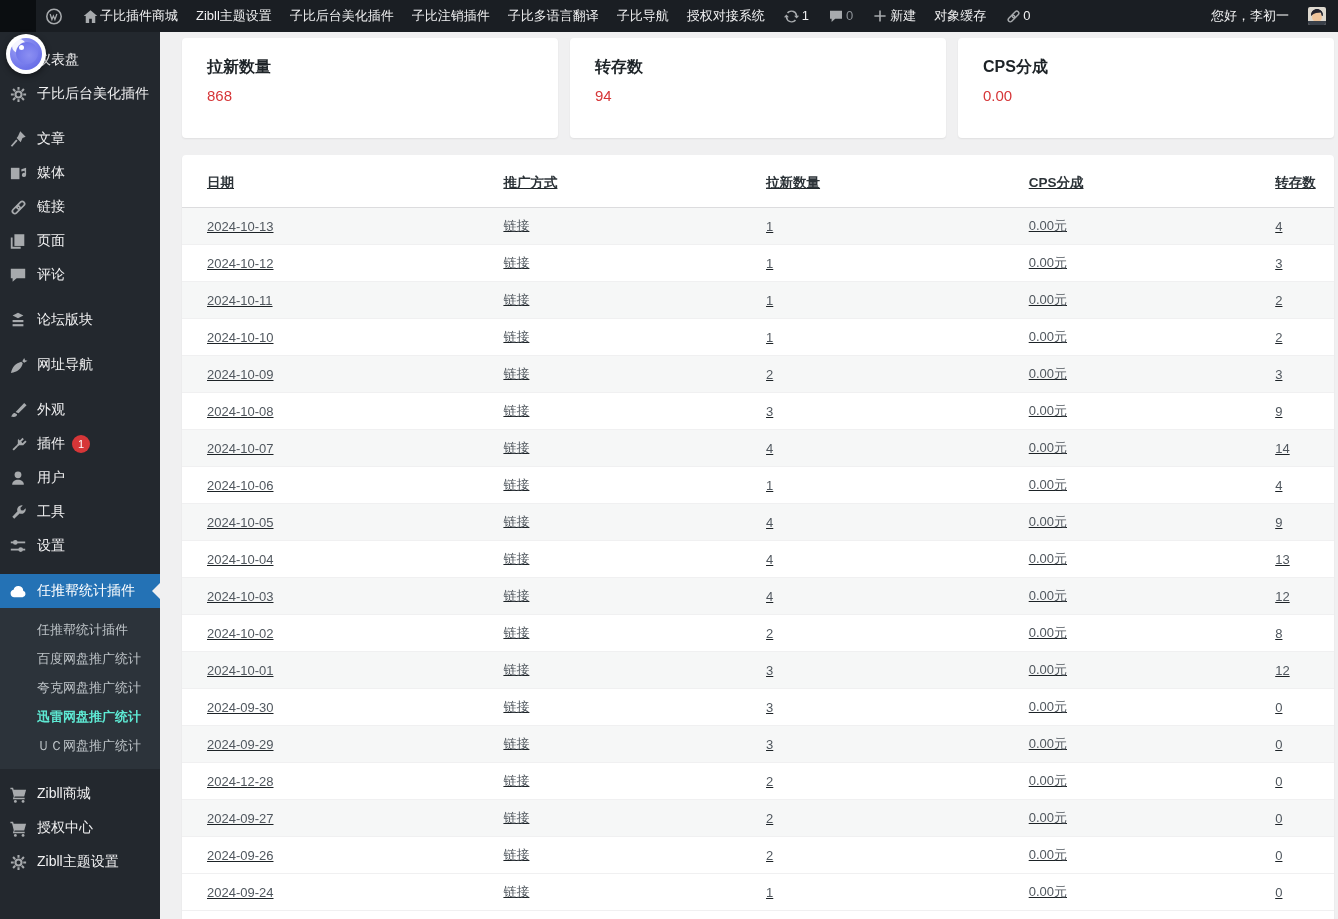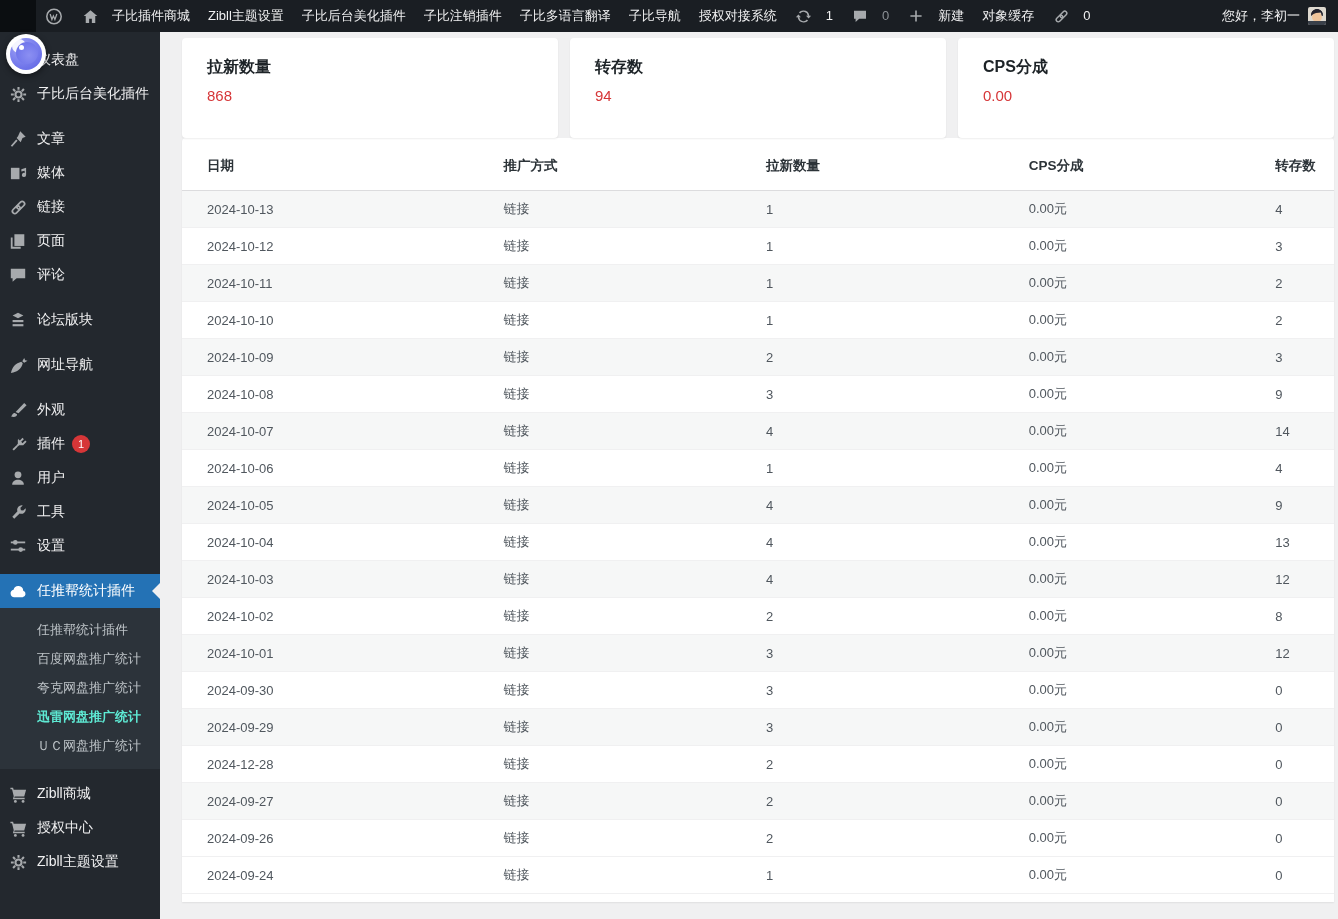--- a/index.html
+++ b/index.html
@@ -3,26 +3,26 @@
 <meta charset="utf-8">
 <style>
   * { margin:0; padding:0; box-sizing:border-box; }
   html,body { width:1338px; height:919px; overflow:hidden; }
   body { font-family:"Liberation Sans","DejaVu Sans",sans-serif; background:#f0f0f1; color:#1d2327; }
   #screen { position:relative; width:1338px; height:919px; overflow:hidden; }
 
   
   .adminbar { position:absolute; top:0; left:0; width:1338px; height:32px; background:#1a1e23; display:flex; align-items:center; color:#f0f0f1; font-size:13px; z-index:50; }
   .adminbar .corner { width:36px; height:32px; background:#0b0e11; flex:0 0 auto; }
-  .ab-item { display:flex; align-items:center; gap:13px; padding:0 9px; height:32px; line-height:32px; white-space:nowrap; cursor:pointer; }
+  .ab-item { display:flex; align-items:center; gap:1px; padding:0 9px; height:32px; line-height:32px; white-space:nowrap; cursor:pointer; }
   .ab-item .cnt { color:#f0f0f1; }
   .ab-item .cnt.dim { color:#8c9196; }
   .ab-icon { display:inline-flex; width:18px; height:18px; align-items:center; justify-content:center; color:#a7aaad; }
   .ab-icon svg { display:block; }
-  .ab-right { margin-left:auto; display:flex; align-items:center; gap:8px; padding-right:12px; }
+  .ab-right { margin-left:auto; display:flex; align-items:center; gap:19px; padding-right:12px; }
   .avatar { width:18px; height:18px; border-radius:2px; overflow:hidden; flex:0 0 auto; }
 
   
   .sidebar { position:absolute; top:32px; left:0; width:160px; height:887px; background:#23282e; padding-top:11px; overflow:hidden; z-index:20; }
   .m-item { position:relative; display:flex; align-items:center; height:34px; padding-left:8px; color:#f0f0f1; font-size:14px; cursor:pointer; }
   .m-item .mi { width:20px; height:20px; margin-right:9px; color:#a7aaad; flex:0 0 auto; display:flex; align-items:center; justify-content:center; }
   .m-item .mi svg { display:block; }
   .m-gap { height:11px; }
   .m-item.active { background:#2472b5; color:#fff; }
   .m-item.active .mi { color:#fff; }
@@ -39,21 +39,21 @@
   .moonbtn .ball2 { position:absolute; left:10px; top:8px; width:22px; height:22px; border-radius:50%; background:radial-gradient(circle at 60% 60%, #8b8ff2 0%, #666ce8 100%); }
   .moonbtn .dot { position:absolute; left:13px; top:11px; width:5px; height:5px; border-radius:50%; background:#fff; }
 
   
   .content { position:absolute; top:32px; left:160px; width:1178px; height:887px; padding:6px 4px 0 22px; }
   .cards { display:flex; gap:12px; }
   .card { flex:1 1 0; background:#fff; border-radius:4px; box-shadow:0 1px 2px rgba(0,0,0,.07); height:100px; padding:19px 25px; }
   .card .c-title { font-size:16px; font-weight:bold; color:#1d2327; }
   .card .c-value { font-size:15px; color:#d63638; margin-top:9px; }
 
-  .tablecard { background:#fff; border-radius:4px 4px 0 0; box-shadow:0 1px 2px rgba(0,0,0,.07); height:764px; overflow:hidden; }
+  .tablecard { margin-top:17px; background:#fff; border-radius:4px 4px 0 0; box-shadow:0 1px 2px rgba(0,0,0,.07); height:764px; overflow:hidden;text-decoration:underline; }
   table.stats { width:100%; border-collapse:collapse; table-layout:fixed; font-size:13px; }
   table.stats col.c1 { width:27.9%; } table.stats col.c2 { width:22.8%; }
   table.stats col.c3 { width:22.8%; } table.stats col.c4 { width:21.4%; }
   table.stats col.c5 { width:5.1%; }
   table.stats th { text-align:left; font-weight:600; color:#2c3338; font-size:13.5px; padding:19px 0 15px; border-bottom:1px solid #dcdcde; white-space:nowrap; }
   table.stats td { color:#50575e; padding:9px 0; border-bottom:1px solid #f0f0f1; white-space:nowrap; }
   table.stats th:first-child, table.stats td:first-child { padding-left:25px; }
   table.stats tr.stripe td { background:#f6f7f7; }
 </style>
 </head>

